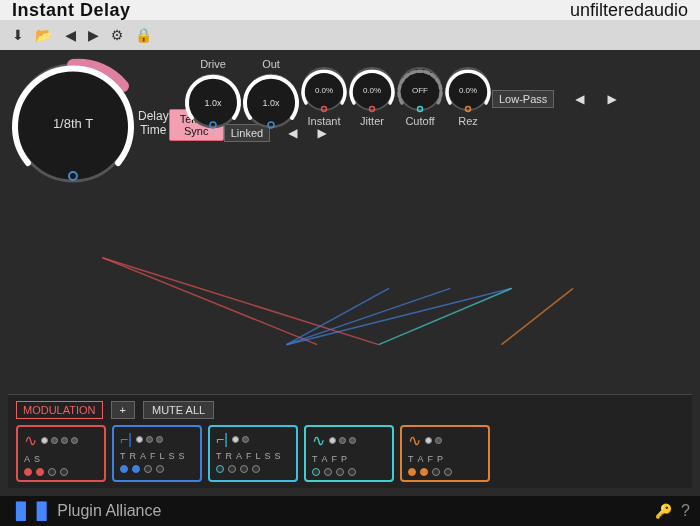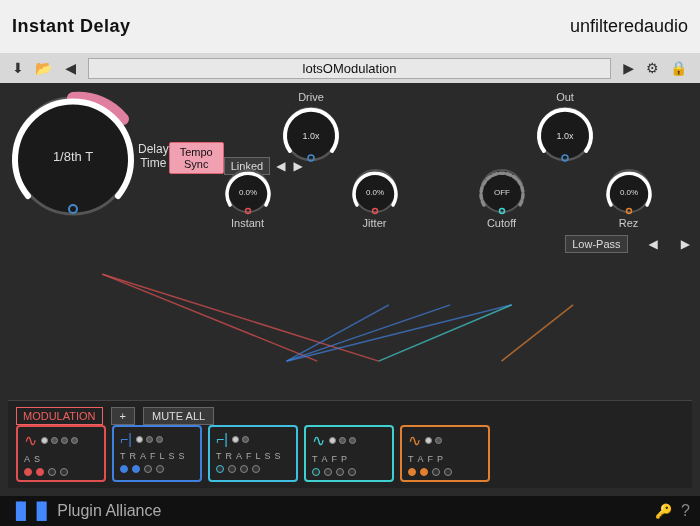--- a/index.html
+++ b/index.html
@@ -19,21 +19,21 @@
       flex-direction: column;
     }
 
     
     .title-bar {
       background: #f0f0f0;
       padding: 6px 12px;
       display: flex;
       justify-content: space-between;
       align-items: center;
-      height: 53px;
+      height: 20px;
     }
     .title-left {
       font-size: 18px;
       font-weight: bold;
       color: #111;
       letter-spacing: 0.5px;
     }
     .title-right {
       font-size: 18px;
       color: #111;
@@ -125,42 +125,42 @@
       border: 1px solid #e06070;
       color: #111;
       padding: 3px 10px;
       font-size: 11px;
       cursor: pointer;
       border-radius: 2px;
     }
     .linked-row {
       display: flex;
       align-items: center;
-      gap: 4px;
+      gap: 16px;
       margin-top: 16px;
     }
     .linked-dropdown {
       background: #3a3a3a;
       border: 1px solid #666;
       color: #ddd;
       padding: 2px 6px;
       font-size: 11px;
     }
     .arrow-btn {
       color: #ddd;
       font-size: 12px;
       cursor: pointer;
       padding: 2px;
     }
 
     
     .right-section {
       flex: 1;
       display: flex;
-      flex-direction: column;
+      flex-direction: row;
     }
 
     .top-knobs-row {
       display: flex;
       justify-content: space-around;
       align-items: flex-end;
       margin-bottom: 4px;
     }
 
     .bottom-knobs-row {
@@ -215,20 +215,21 @@
     .mod-section {
       background: #222;
       border-top: 1px solid #444;
       padding: 6px 8px;
     }
 
     .mod-header {
       display: flex;
       align-items: center;
       gap: 8px;
+      margin-bottom: 6px;
     }
     .mod-title {
       border: 1px solid #f06060;
       color: #f06060;
       font-size: 11px;
       padding: 2px 6px;
     }
     .mod-add-btn {
       background: #3a3a3a;
       border: 1px solid #666;
@@ -352,21 +353,20 @@
     <span class="title-left">Instant Delay</span>
     <span class="title-right">
       <span>unfiltered</span><strong>audio</strong>
     </span>
   </div>
 
   <div class="toolbar">
     <span class="toolbar-icon">⬇</span>
     <span class="toolbar-icon">📂</span>
     <span class="toolbar-icon">◀</span>
-    <span class="toolbar-preset">lotsOModulation</span>
     <div class="toolbar-right">
       <span class="toolbar-icon">▶</span>
       <span class="toolbar-icon">⚙</span>
       <span class="toolbar-icon">🔒</span>
     </div>
   </div>
 
   <div class="main-area">
 
     <svg class="lines-overlay" viewBox="0 0 684 260">

